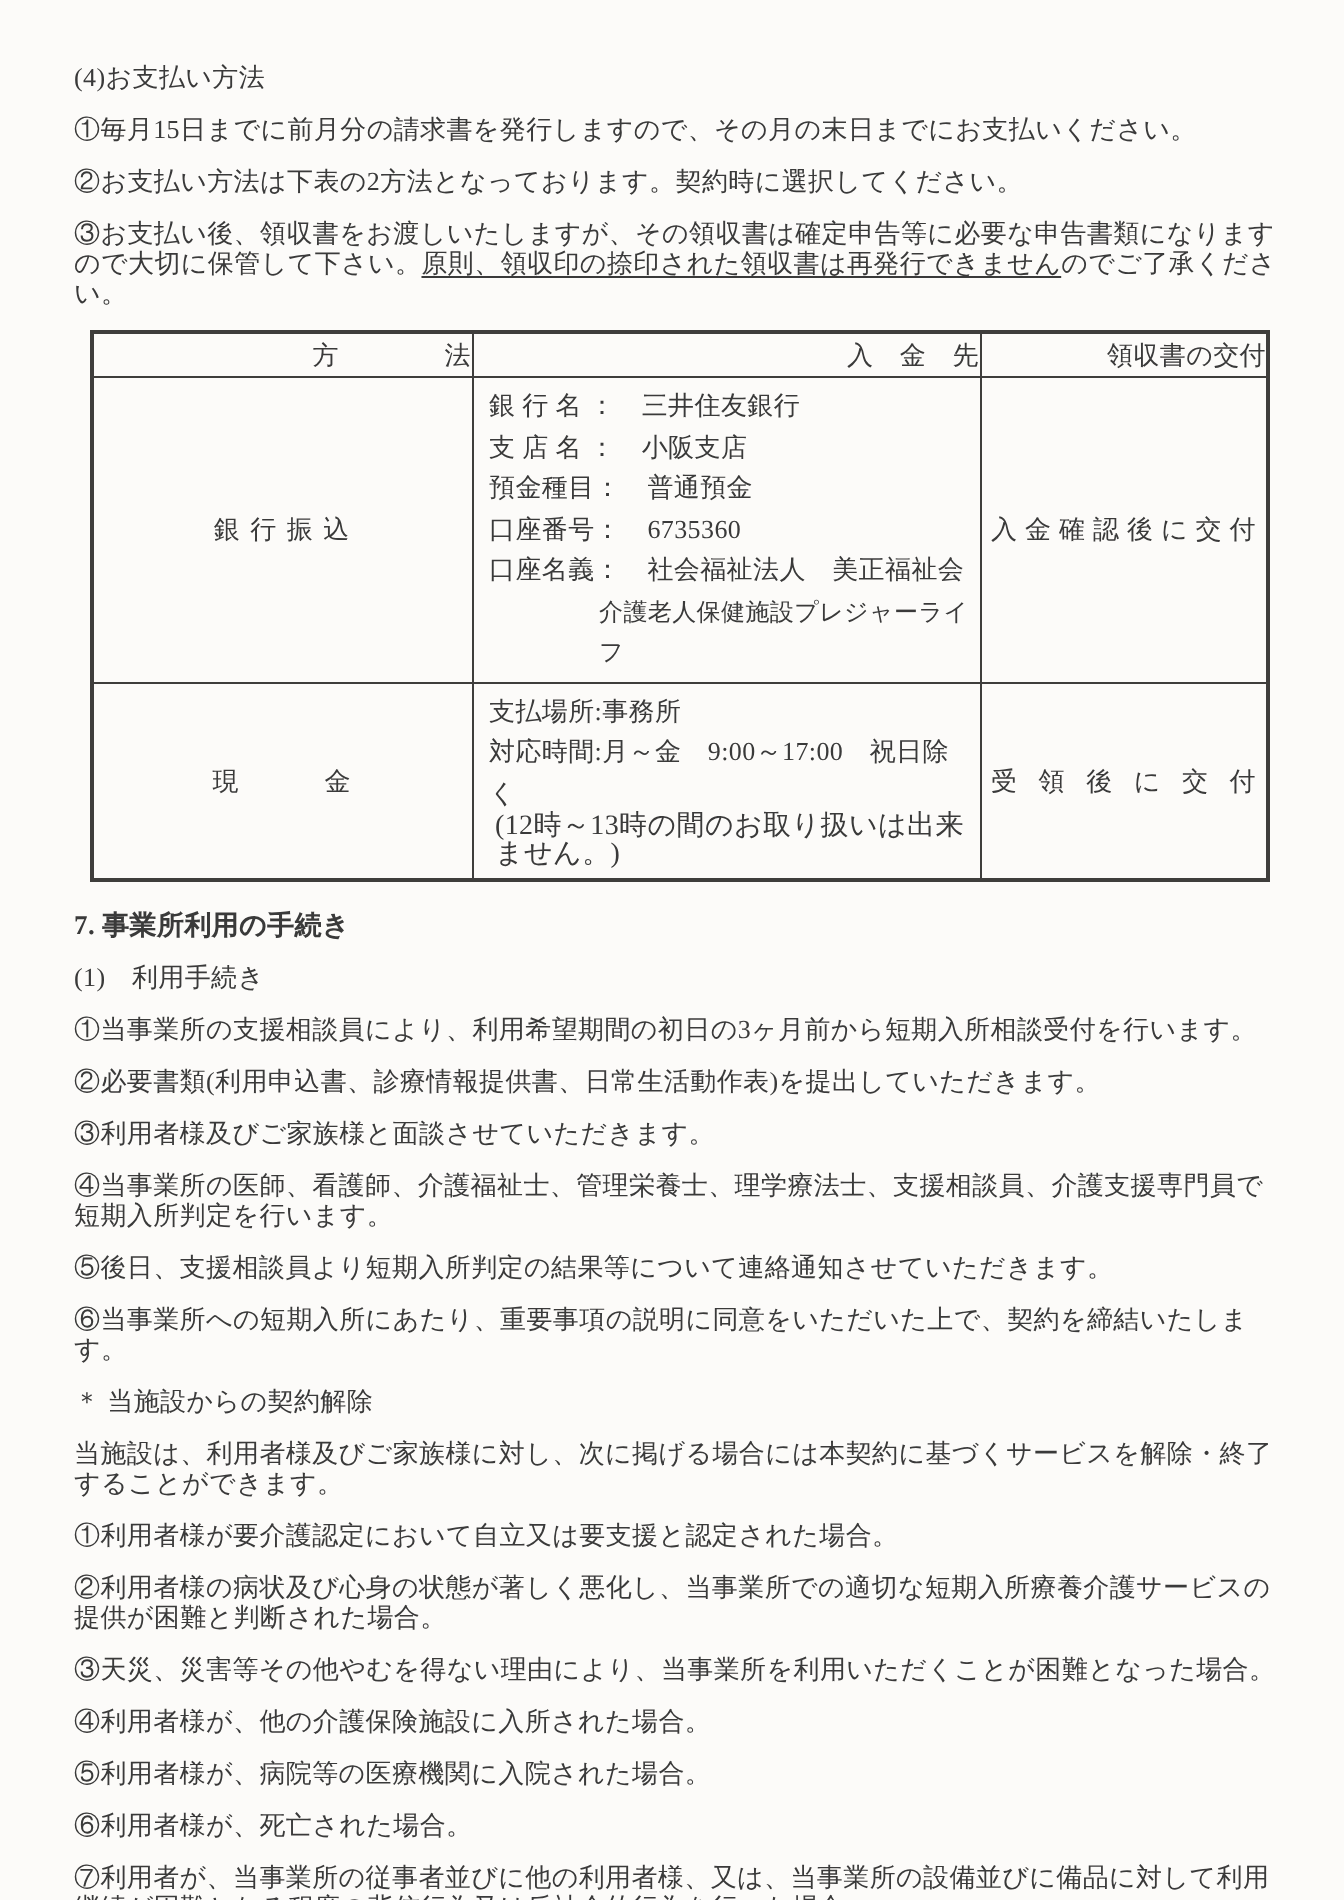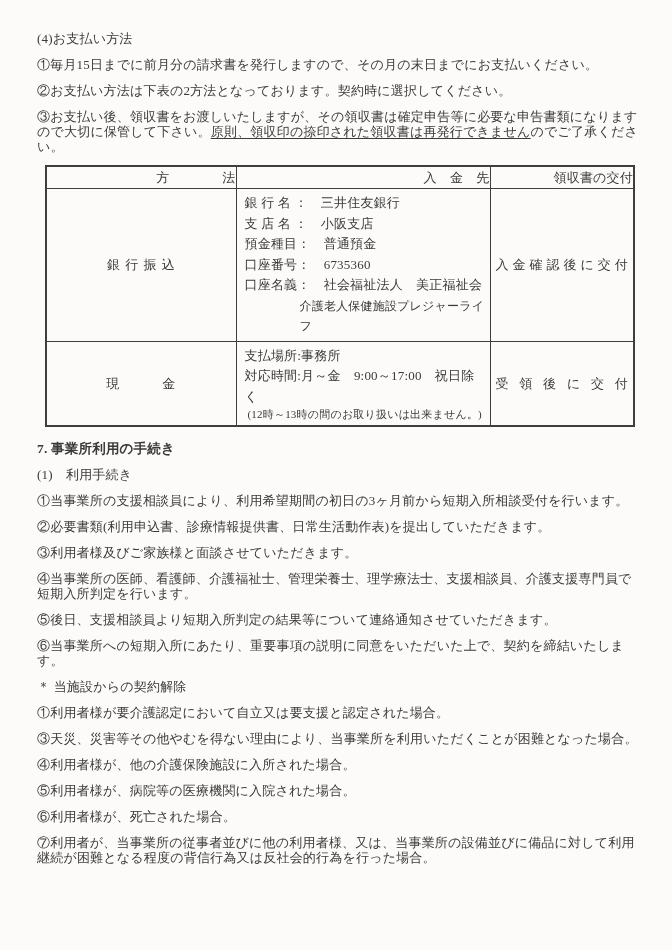--- a/index.html
+++ b/index.html
@@ -78,21 +78,21 @@
   }
   .detail-line {
     line-height: 20.5px;
     white-space: pre-wrap;
   }
   .detail-line.indent {
     padding-left: 55px;
     font-size: 12px;
   }
   .detail-line.small {
-    font-size: 11px;
+    font-size: 14px;
     line-height: 14px;
     padding-left: 3px;
   }
   .receipt-cell {
     vertical-align: middle;
     padding: 0 5px;
     text-align: justify;
     text-align-last: justify;
     margin-top: 18px;
   }
@@ -153,21 +153,23 @@
     <p class="para">①当事業所の支援相談員により、利用希望期間の初日の3ヶ月前から短期入所相談受付を行います。</p>
     <p class="para">②必要書類(利用申込書、診療情報提供書、日常生活動作表)を提出していただきます。</p>
     <p class="para">③利用者様及びご家族様と面談させていただきます。</p>
     <p class="para">④当事業所の医師、看護師、介護福祉士、管理栄養士、理学療法士、支援相談員、介護支援専門員で短期入所判定を行います。</p>
     <p class="para">⑤後日、支援相談員より短期入所判定の結果等について連絡通知させていただきます。</p>
     <p class="para">⑥当事業所への短期入所にあたり、重要事項の説明に同意をいただいた上で、契約を締結いたします。</p>
   </section>
 
   <section>
     <p class="para">＊ 当施設からの契約解除</p>
+    <p class="para">当施設は、利用者様及びご家族様に対し、次に掲げる場合には本契約に基づくサービスを解除・終了することができます。</p>
     <p class="para">①利用者様が要介護認定において自立又は要支援と認定された場合。</p>
+    <p class="para">②利用者様の病状及び心身の状態が著しく悪化し、当事業所での適切な短期入所療養介護サービスの提供が困難と判断された場合。</p>
     <p class="para">③天災、災害等その他やむを得ない理由により、当事業所を利用いただくことが困難となった場合。</p>
     <p class="para">④利用者様が、他の介護保険施設に入所された場合。</p>
     <p class="para">⑤利用者様が、病院等の医療機関に入院された場合。</p>
     <p class="para">⑥利用者様が、死亡された場合。</p>
     <p class="para">⑦利用者が、当事業所の従事者並びに他の利用者様、又は、当事業所の設備並びに備品に対して利用継続が困難となる程度の背信行為又は反社会的行為を行った場合。</p>
   </section>
 
 </div>
 
 </body></html>

